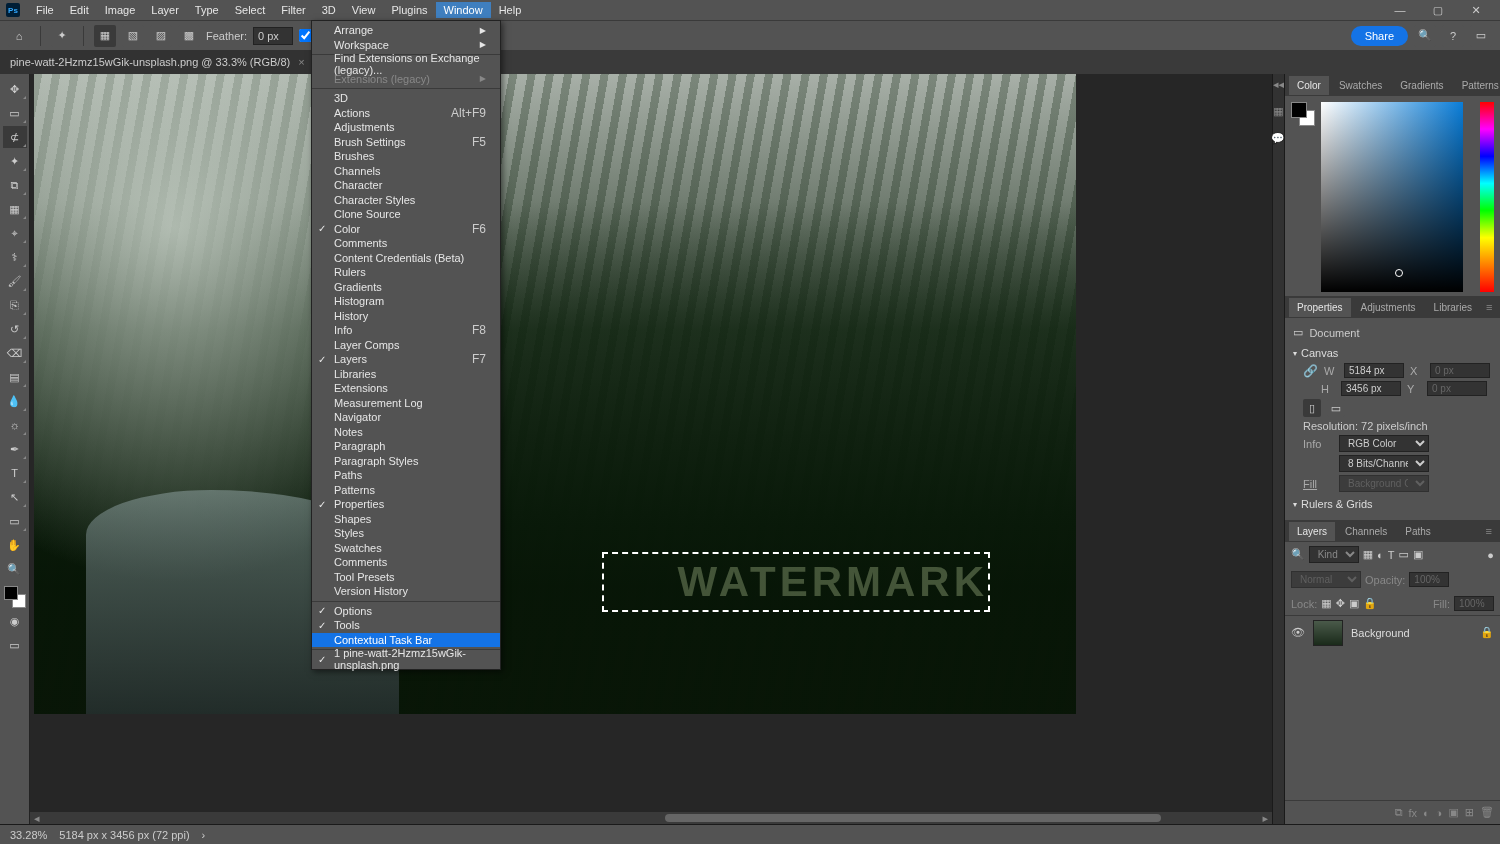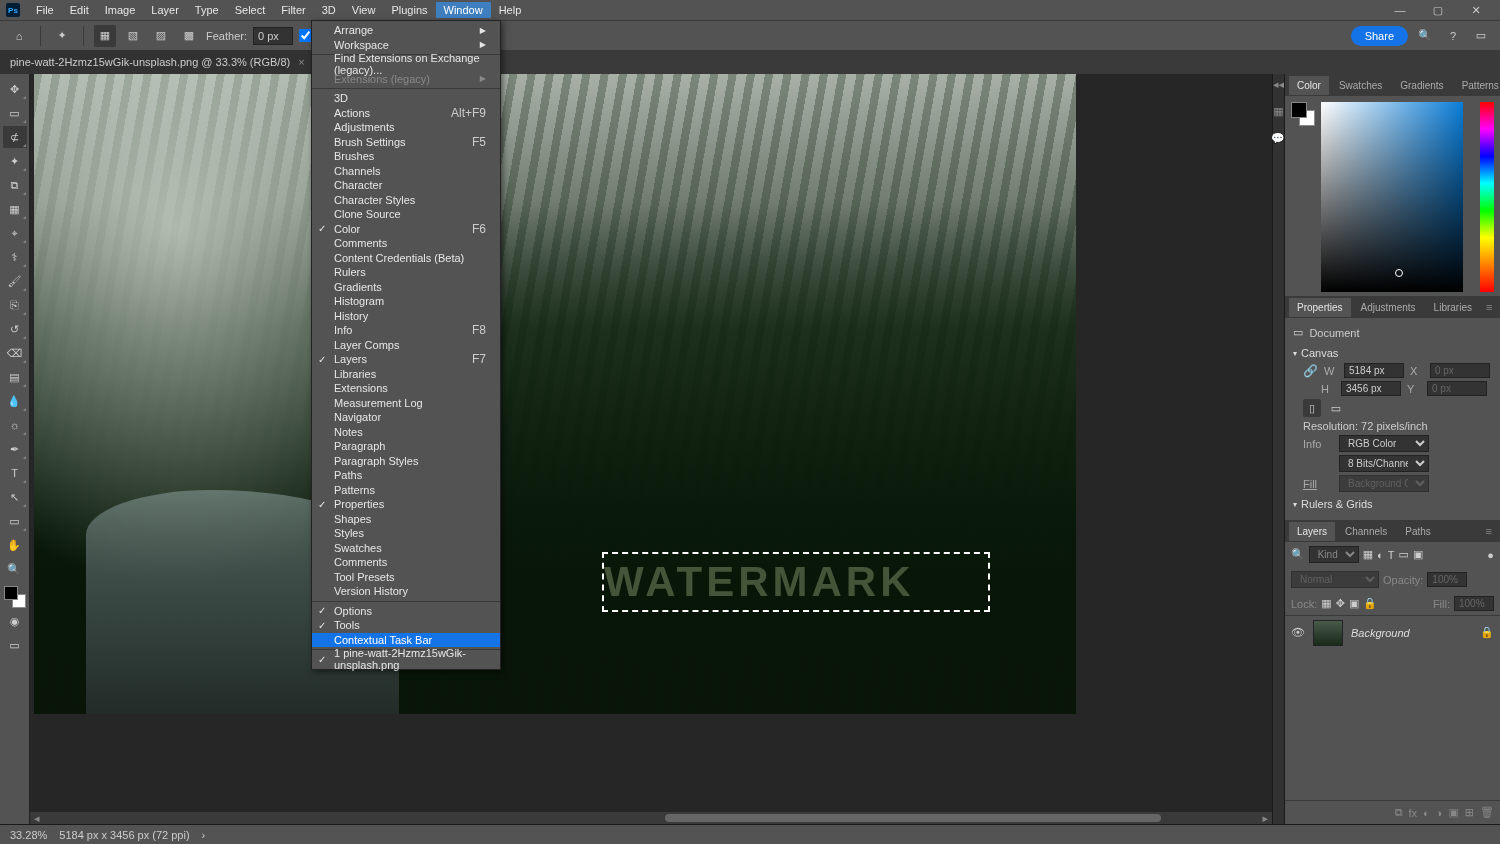--- a/index.html
+++ b/index.html
@@ -25,21 +25,21 @@
 .tool { width:24px; height:22px; display:flex; align-items:center; justify-content:center; color:#ccc; position:relative; }
 .tool.sel { background:#3a3a3a; }
 .tool .corner { position:absolute; right:1px; bottom:1px; width:0; height:0; border-right:3px solid #888; border-top:3px solid transparent; }
 .canvas-wrap { flex:1; background:#262626; position:relative; overflow:hidden; }
 .canvas-img { position:absolute; left:4px; top:0; width:1042px; height:640px; background:linear-gradient(to bottom,#a8b0a8 0%,#3a4a3a 40%,#1a2a1a 70%,#2a2518 100%); overflow:hidden; }
 .fog { position:absolute; left:0; top:0; width:45%; height:80%; background:radial-gradient(ellipse at 30% 30%,rgba(200,210,200,0.8),transparent 70%); }
 .trees { position:absolute; inset:0; background:
   linear-gradient(180deg,transparent 20%,rgba(10,30,10,0.6) 40%,rgba(5,20,5,0.9) 80%),
   repeating-linear-gradient(100deg,rgba(20,40,20,0.3) 0 8px,transparent 8px 18px); }
 .stream { position:absolute; left:5%; bottom:0; width:30%; height:35%; background:linear-gradient(180deg,rgba(150,170,170,0.5),rgba(40,50,50,0.8)); border-radius:40% 60% 0 0 / 20% 30% 0 0; }
-.watermark-sel { position:absolute; left:568px; top:478px; width:388px; height:60px; border:2px dashed #fff; display:flex; align-items:center; justify-content:flex-start; }
+.watermark-sel { position:absolute; left:568px; top:478px; width:388px; height:60px; border:2px dashed #fff; display:flex; align-items:center; justify-content:flex-end; }
 .watermark-text { font-size:42px; font-weight:bold; letter-spacing:4px; color:rgba(180,200,150,0.35); font-family:Arial,sans-serif; }
 .rightdock { width:12px; background:#323232; display:flex; flex-direction:column; align-items:center; padding-top:4px; gap:6px; border-left:1px solid #1a1a1a; }
 .panels { width:216px; background:#535353; display:flex; flex-direction:column; border-left:1px solid #1a1a1a; }
 .panel-tabs { display:flex; height:22px; background:#3a3a3a; align-items:center; padding:0 4px; gap:2px; }
 .panel-tab { padding:4px 8px; color:#aaa; font-size:10px; }
 .panel-tab.active { background:#535353; color:#e6e6e6; }
 .panel-menu { margin-left:auto; color:#888; padding:0 4px; }
 .color-panel { height:200px; background:#535353; position:relative; padding:6px; }
 .fgbg-small { width:24px; height:24px; position:relative; }
 .fgbg-small .fg { position:absolute; left:0; top:0; width:16px; height:16px; background:#000; border:1px solid #888; }
@@ -52,21 +52,21 @@
 .section-head::before { content:"▾"; font-size:8px; }
 .prop-row { display:flex; align-items:center; gap:6px; margin:3px 0; padding-left:10px; }
 .prop-row label { width:14px; color:#aaa; }
 .prop-row .val { background:#333; border:1px solid #222; padding:1px 4px; width:60px; color:#ccc; font-size:10px; }
 .prop-row select { background:#333; border:1px solid #222; color:#ccc; padding:1px 4px; width:90px; font-size:10px; }
 .layers-panel { flex:1; background:#535353; display:flex; flex-direction:column; }
 .layer-ctrls { padding:4px 6px; display:flex; align-items:center; gap:4px; }
 .layer-ctrls select,.layer-ctrls input { background:#333; border:1px solid #222; color:#888; font-size:10px; padding:1px 4px; }
 .layer-row { display:flex; align-items:center; height:34px; padding:0 6px; gap:8px; border-top:1px solid #3a3a3a; }
 .layer-thumb { width:30px; height:26px; background:linear-gradient(#4a5a4a,#1a2a1a); border:1px solid #222; }
-.layer-name { font-style:italic; color:#ddd; }
+.layer-name { color:#ddd; }
 .layer-lock { margin-left:auto; color:#aaa; }
 .panel-footer { margin-top:auto; height:24px; border-top:1px solid #3a3a3a; display:flex; align-items:center; justify-content:flex-end; gap:6px; padding:0 6px; }
 .panel-footer .ficon { color:#888; font-size:11px; }
 .statusbar { height:20px; background:#535353; border-top:1px solid #1a1a1a; display:flex; align-items:center; padding:0 10px; gap:12px; color:#ccc; }
 .dropdown { position:absolute; left:311px; top:20px; width:190px; background:#535353; border:1px solid #222; box-shadow:2px 2px 6px rgba(0,0,0,0.5); z-index:100; padding:2px 0; }
 .dd-item { height:14.5px; display:flex; align-items:center; padding:0 14px 0 22px; color:#e6e6e6; position:relative; font-size:11px; }
 .dd-item.disabled { color:#888; }
 .dd-item .shortcut { margin-left:auto; color:#ccc; font-size:12px; }
 .dd-item .sub { margin-left:auto; font-size:8px; }
 .dd-item.highlight { background:#1473e6; color:#fff; }
@@ -259,21 +259,21 @@
         <span>🔍</span>
         <select style="width:50px;"><option>Kind</option></select>
         <span>▦</span>
         <span>◐</span>
         <span>T</span>
         <span>▭</span>
         <span>▣</span>
         <span style="margin-left:auto;">●</span>
       </div>
       <div class="layer-ctrls">
-        <select disabled="" style="width:88px;color:#666;"><option>Normal</option></select>
+        <select disabled="" style="width:70px;color:#666;"><option>Normal</option></select>
         <span style="color:#888;">Opacity:</span>
         <input disabled="" style="width: 40px; color: rgb(102, 102, 102);" value="100%">
       </div>
       <div class="layer-ctrls">
         <span style="color:#888;">Lock:</span>
         <span>▦</span>
         <span>✥</span>
         <span>▣</span>
         <span>🔒</span>
         <span style="margin-left:auto;color:#888;">Fill:</span>

